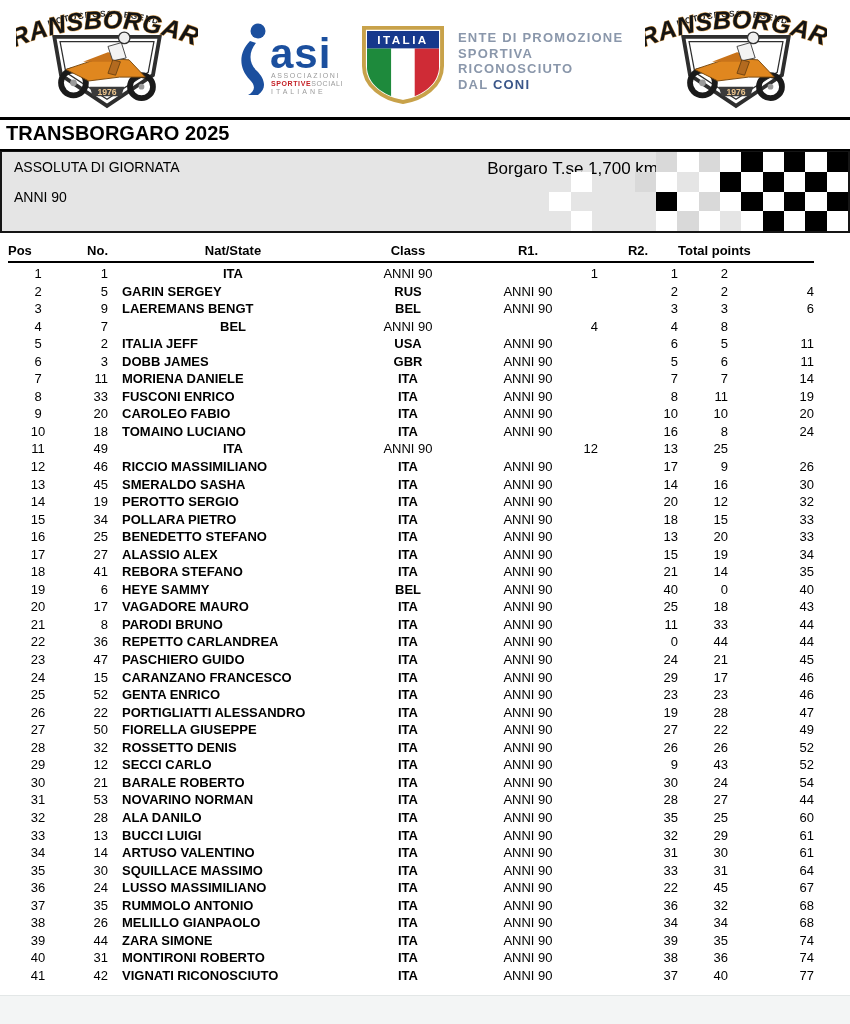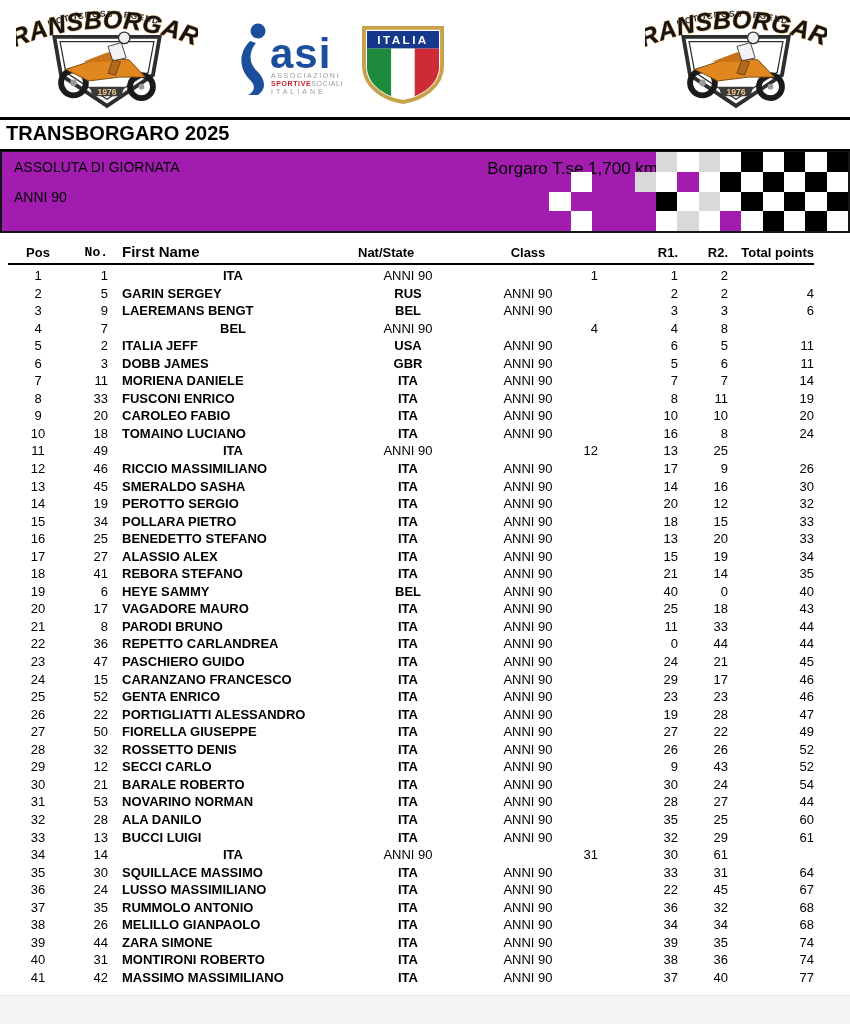--- a/index.html
+++ b/index.html
@@ -22,21 +22,21 @@
   }
   .coni-text .coni{color:#3a5689;font-weight:bold;}
   
   .title-bar{
     border-top:3px solid #000;border-bottom:2px solid #000;
     padding:2px 6px 4px 6px;
     font-size:20px;font-weight:600;letter-spacing:0px;
   }
   
   .banner{
-    position:relative;height:79px;background:#a21caf;
+    position:relative;height:79px;background:#e5e5e5;
     border:2px solid #151515;border-top-width:1px;
     overflow:hidden;
     text-align:right;
   }
   .banner .line1{position:absolute;left:12px;top:7px;font-size:14px;}
   .banner .line2{position:absolute;left:12px;top:37px;font-size:14px;}
   .banner .location{
     position:absolute;top:7px;right:190px;font-size:17px;white-space:nowrap;
   }
   .checkers{
@@ -58,26 +58,26 @@
     display:grid;
     grid-template-columns:60px 40px 250px 100px 140px 80px 50px 86px;
     height:17.56px;line-height:17.56px;font-size:13px;
   }
   .c-pos{text-align:center;}
   .c-no{text-align:right;}
   .c-name{text-align:left;padding-left:14px;font-weight:bold;white-space:nowrap;}
   .c-nat{text-align:center;font-weight:bold;}
   .c-class{text-align:center;}
   .c-r1,.c-r2,.c-total{text-align:right;}
-  .h-pos{text-align:center;}
-  .h-no{text-align:right;font-family:Liberation Mono, monospace;}
+  .h-pos{text-align:left;}
+  .h-no{text-align:right;}
   .h-name{padding-left:14px;}
-  .h-nat{}
+  .h-nat{text-align:center;}
   .h-class{text-align:center;}
-  .h-r1,.h-r2,.h-total{text-align:right;}
+  .h-r1,.h-r2,.h-total{text-align:center;}
   .h-total{white-space:nowrap;}
   .footer-strip{
     position:absolute;left:0;bottom:0;width:850px;height:28px;
     background:#f3f5f5;border-top:1px solid #e3e7e7;
   }
 </style>
 </head>
 <body>
 
 <div class="logo-header">
@@ -130,20 +130,26 @@
     </defs>
     <path d="M6,6 H86 V45 C86,66 66,79 46,82 C26,79 6,66 6,45 Z" fill="#ffffff" stroke="#c8a24a" stroke-width="4"></path>
     <g clip-path="url(#shieldClip)">
       <rect x="9" y="27" width="25" height="55" fill="#1e8a3c"></rect>
       <rect x="34" y="27" width="24" height="55" fill="#ffffff"></rect>
       <rect x="58" y="27" width="25" height="55" fill="#cf2b36"></rect>
       <rect x="9" y="9" width="74" height="18" fill="#16388c"></rect>
     </g>
     <text x="46" y="22.5" font-size="12" font-weight="bold" fill="#ffffff" text-anchor="middle" letter-spacing="2.5">ITALIA</text>
   </svg></div>
+  <div class="coni-text">
+    <div>ENTE DI PROMOZIONE</div>
+    <div>SPORTIVA</div>
+    <div>RICONOSCIUTO</div>
+    <div><span>DAL </span><span class="coni">CONI</span></div>
+  </div>
   <div class="event-logo right">
   <svg width="182" height="110" viewBox="0 0 190 114">
     <defs>
       <path id="rarcTop" d="M 38,24 Q 95,6 152,24" fill="none"></path>
       <path id="rarcBig" d="M 6,44 Q 95,10 184,44" fill="none"></path>
     </defs>
 
     <path d="M40,36 L150,36 L143,76 L95,108 L47,76 Z" fill="none" stroke="#2e2e2e" stroke-width="4"></path>
     <path d="M46,41 L144,41 L138,73 L95,101 L52,73 Z" fill="none" stroke="#2e2e2e" stroke-width="1.3"></path>
 
@@ -237,21 +243,20 @@
       <div class="sq" style="background: rgb(255, 255, 255);"></div>
       <div class="sq" style="background: rgb(0, 0, 0);"></div>
       <div class="sq" style="background: rgb(255, 255, 255);"></div>
     </div>
 </div>
 
 <div class="results">
   <div class="thead">
     <div class="h-pos">Pos</div>
     <div class="h-no">No.</div>
-    <div class="h-name">First Name</div>
     <div class="h-nat">Nat/State</div>
     <div class="h-class">Class</div>
     <div class="h-r1">R1.</div>
     <div class="h-r2">R2.</div>
     <div class="h-total">Total points</div>
   </div>
   <div class="tbody" id="tbody">
       <div class="trow">
         <div class="c-pos">1</div>
         <div class="c-no">1</div>
@@ -575,20 +580,21 @@
         <div class="c-name">BUCCI LUIGI</div>
         <div class="c-nat">ITA</div>
         <div class="c-class">ANNI 90</div>
         <div class="c-r1">32</div>
         <div class="c-r2">29</div>
         <div class="c-total">61</div>
       </div>
       <div class="trow">
         <div class="c-pos">34</div>
         <div class="c-no">14</div>
+        <div class="c-name">ARTUSO VALENTINO</div>
         <div class="c-nat">ITA</div>
         <div class="c-class">ANNI 90</div>
         <div class="c-r1">31</div>
         <div class="c-r2">30</div>
         <div class="c-total">61</div>
       </div>
       <div class="trow">
         <div class="c-pos">35</div>
         <div class="c-no">30</div>
         <div class="c-name">SQUILLACE MASSIMO</div>
@@ -644,21 +650,21 @@
         <div class="c-name">MONTIRONI ROBERTO</div>
         <div class="c-nat">ITA</div>
         <div class="c-class">ANNI 90</div>
         <div class="c-r1">38</div>
         <div class="c-r2">36</div>
         <div class="c-total">74</div>
       </div>
       <div class="trow">
         <div class="c-pos">41</div>
         <div class="c-no">42</div>
-        <div class="c-name">MASSIMO MASSIMILIANO</div>
+        <div class="c-name">VIGNATI RICONOSCIUTO</div>
         <div class="c-nat">ITA</div>
         <div class="c-class">ANNI 90</div>
         <div class="c-r1">37</div>
         <div class="c-r2">40</div>
         <div class="c-total">77</div>
       </div>
     </div>
 </div>
 
 <div class="footer-strip"></div>

